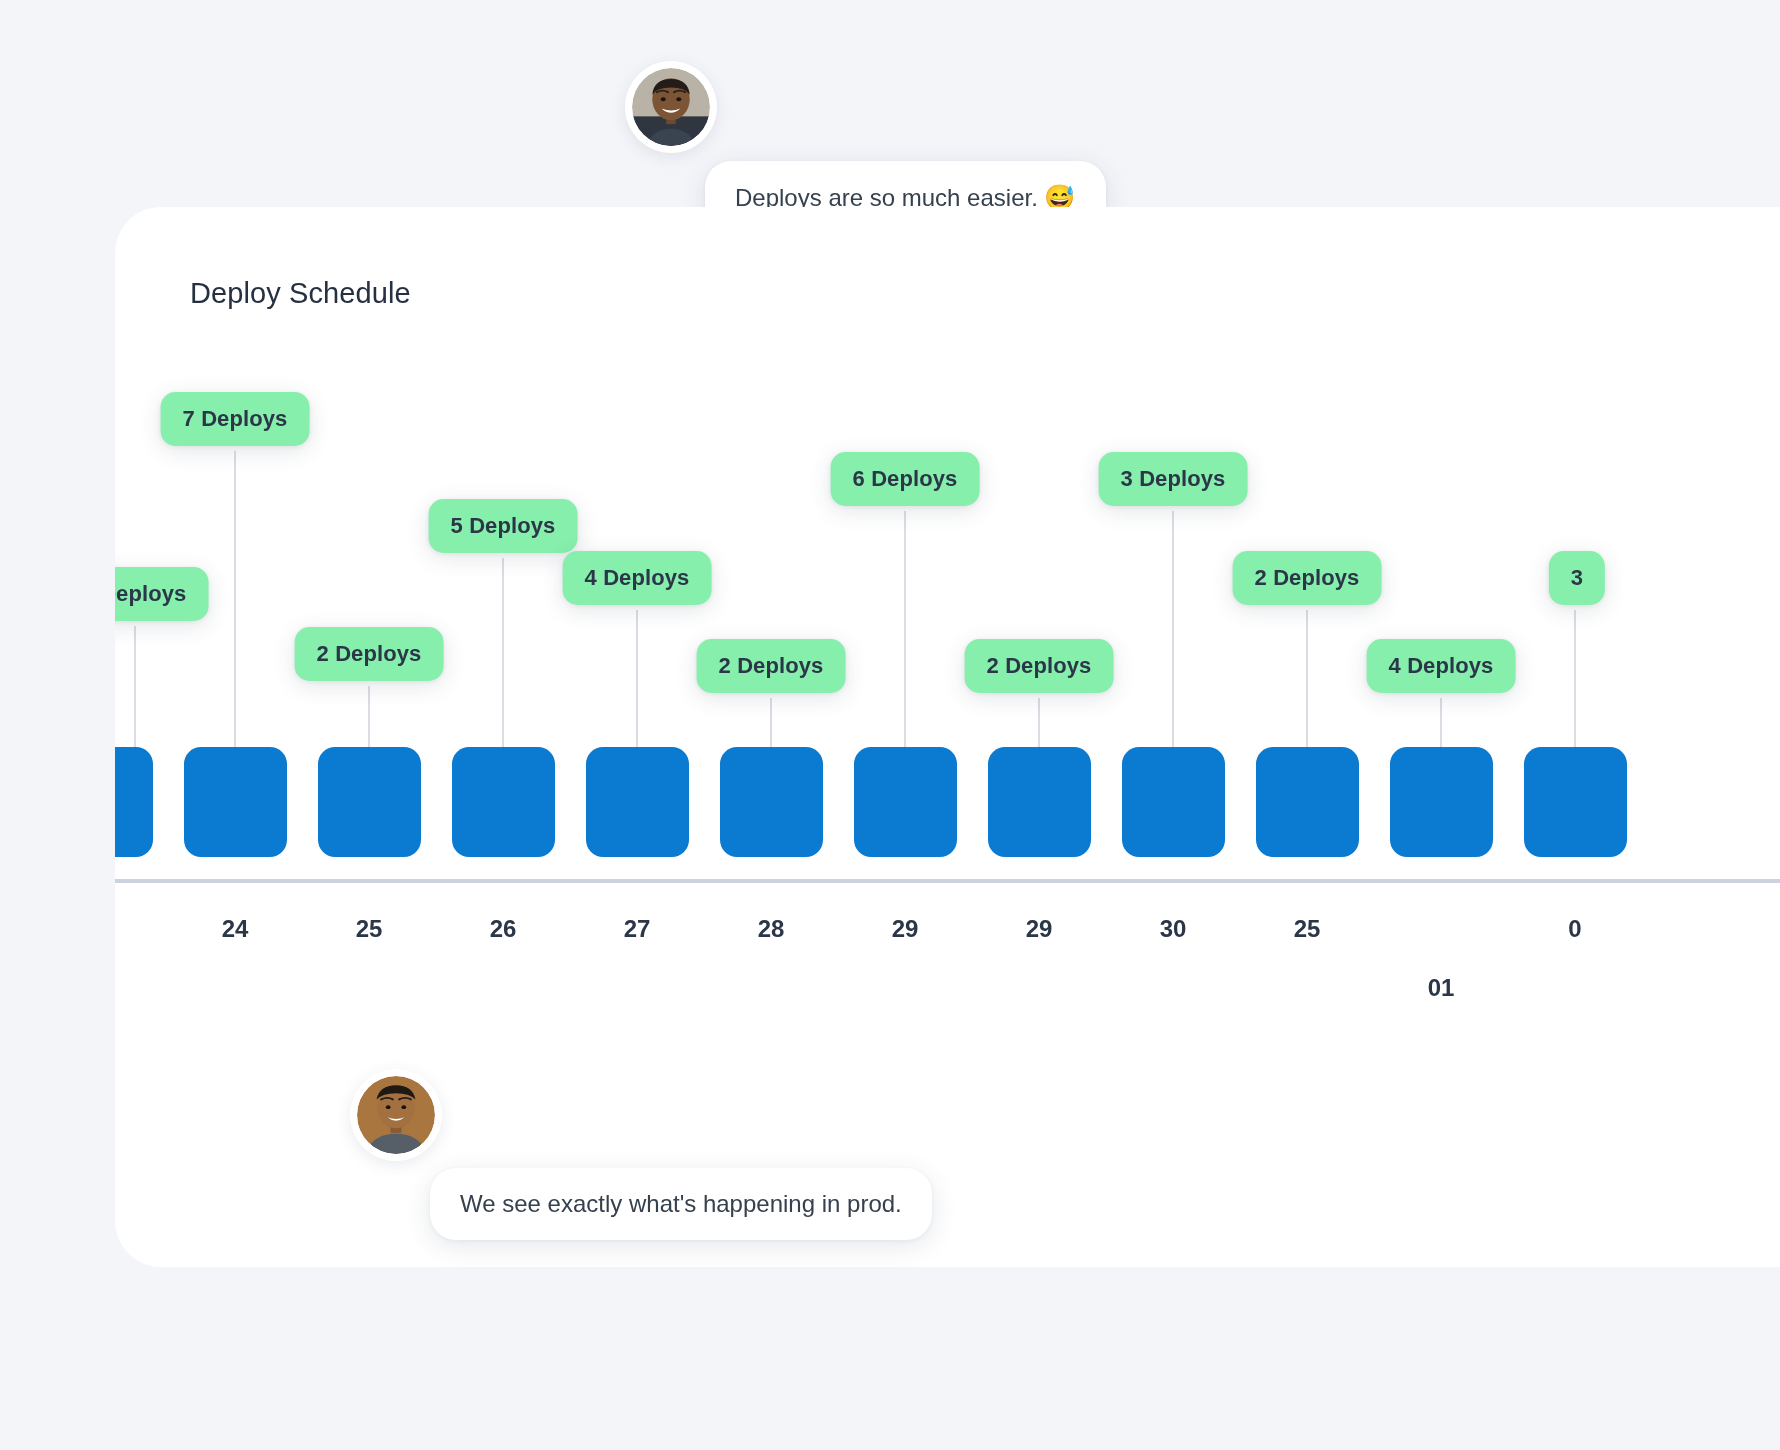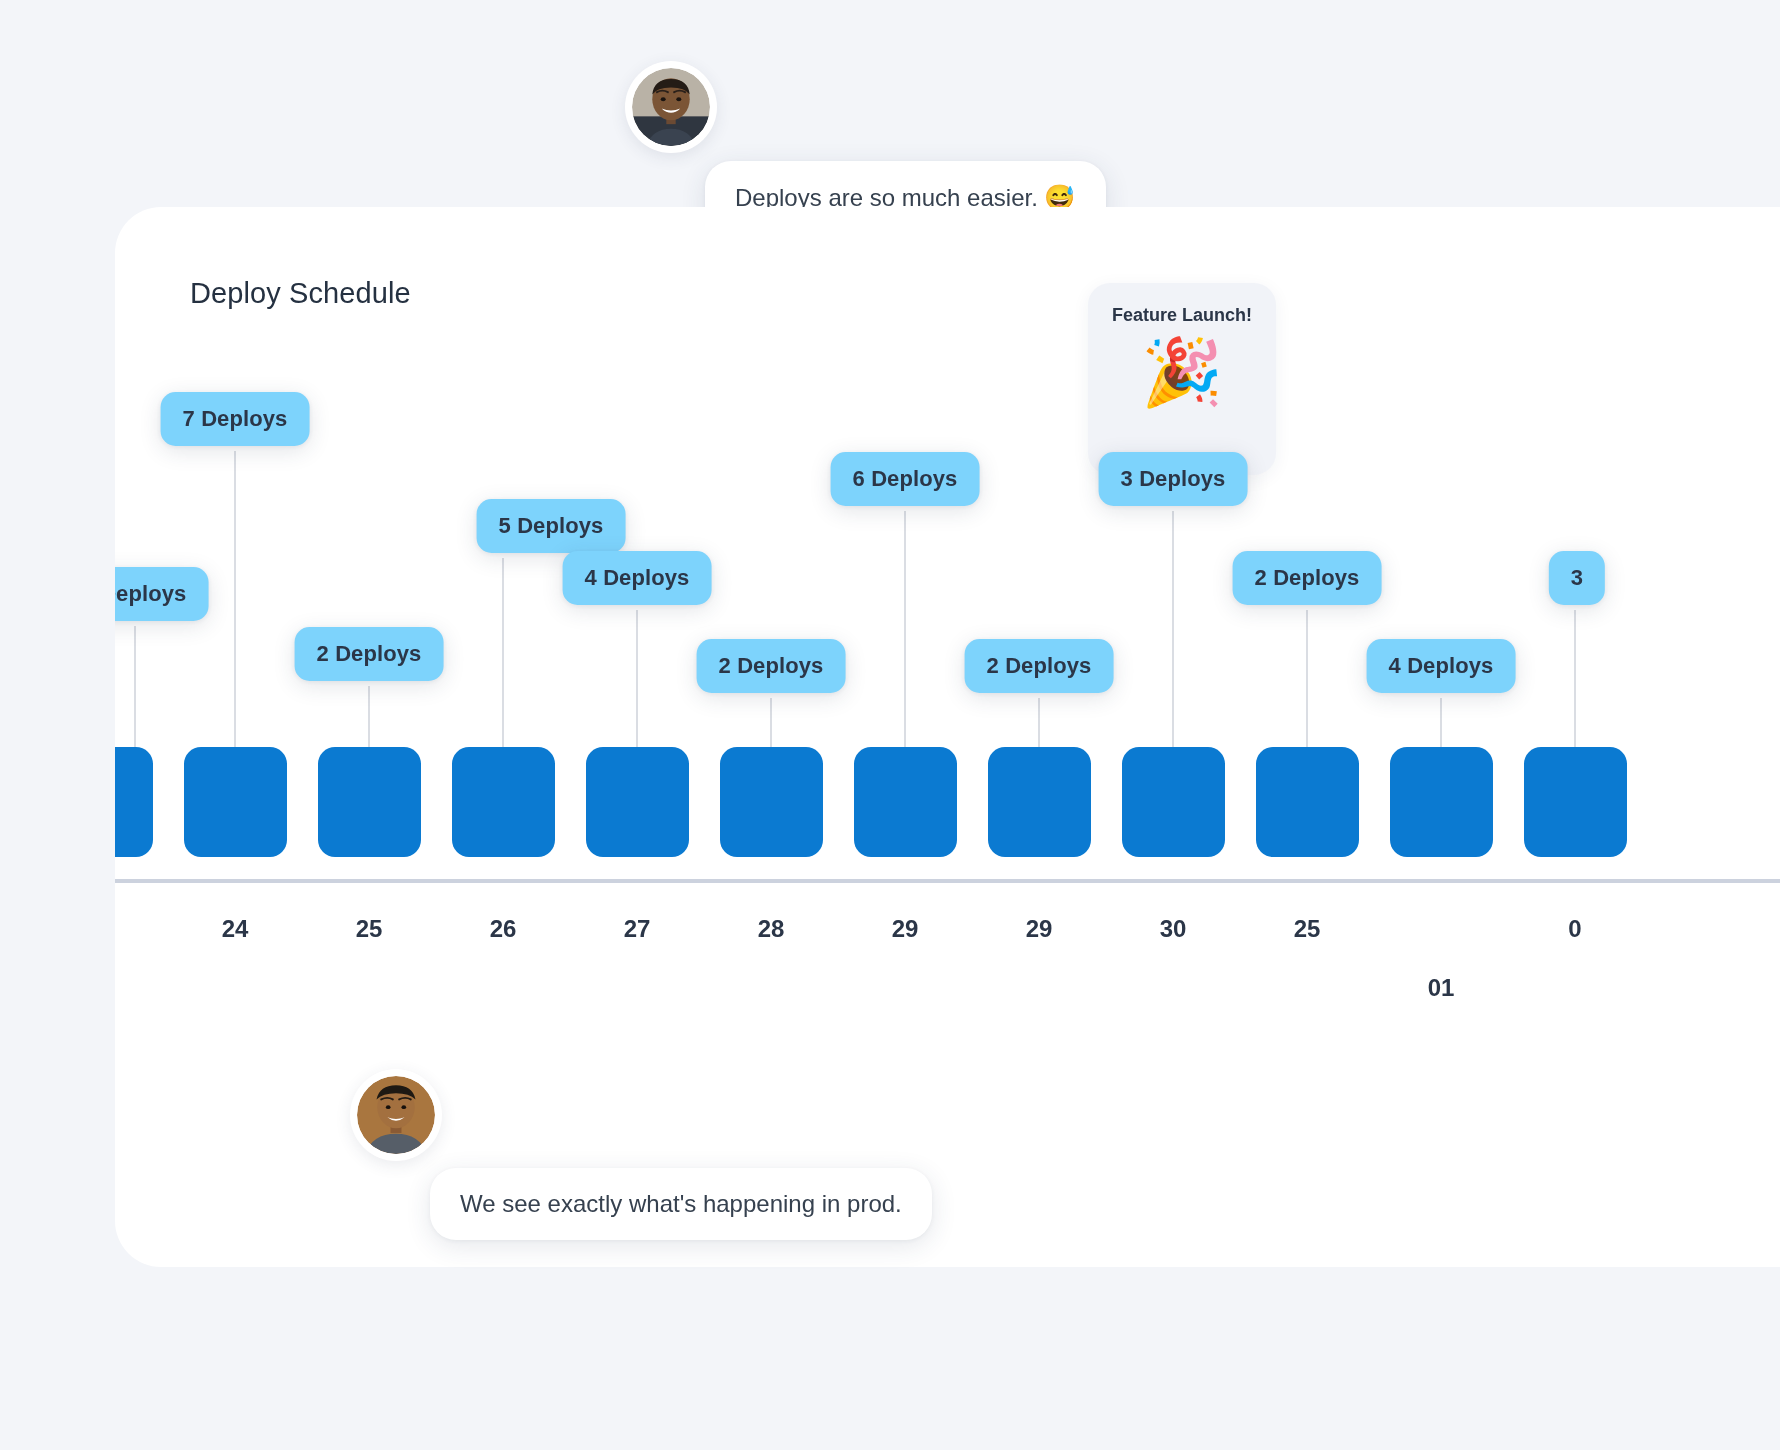--- a/index.html
+++ b/index.html
@@ -61,21 +61,21 @@
   }
 
   .stem {
     position: absolute;
     width: 2px;
     background: #dadde3;
   }
 
   .pill {
     position: absolute;
-    background: #7dd3fc;
+    background: #86efac;
     border-radius: 15px;
     padding: 14px 22px;
     font-size: 22px;
     font-weight: bold;
     color: #2b3648;
     white-space: nowrap;
     box-shadow: 0 5px 22px rgba(42,55,80,0.13), 0 1px 4px rgba(42,55,80,0.07);
     transform: translateX(-50%);
     letter-spacing: 0.1px;
   }
@@ -187,24 +187,20 @@
   <span>Deploys are so much easier.</span>
   <span class="emoji">😅</span>
 </div>
 
 <div id="card">
 
   <div id="page-title">Deploy Schedule</div>
 
   <div id="plot">
 
-    <div id="feature-card" style="left:973px; top:76px;">
-      <div class="fc-title">Feature Launch!</div>
-      <div class="fc-emoji">🎉</div>
-    </div>
 
     <div class="col">
       <div class="bar" style="left:-50px; top:540px; width:88px; height:110px;"></div>
       <div class="stem" style="left:19px; top:419px; height:121px;"></div>
       <div class="pill" style="left:19px; top:360px;">3 Deploys</div>
     </div>
 
     <div class="col">
       <div class="bar" style="left:69px; top:540px; width:103px; height:110px;"></div>
       <div class="stem" style="left:119px; top:244px; height:296px;"></div>
@@ -213,21 +209,21 @@
 
     <div class="col">
       <div class="bar" style="left:203px; top:540px; width:103px; height:110px;"></div>
       <div class="stem" style="left:253px; top:479px; height:61px;"></div>
       <div class="pill" style="left:254px; top:420px;">2 Deploys</div>
     </div>
 
     <div class="col">
       <div class="bar" style="left:337px; top:540px; width:103px; height:110px;"></div>
       <div class="stem" style="left:387px; top:351px; height:189px;"></div>
-      <div class="pill" style="left:388px; top:292px;margin-left:48px;">5 Deploys</div>
+      <div class="pill" style="left:388px; top:292px;">5 Deploys</div>
     </div>
 
     <div class="col">
       <div class="bar" style="left:471px; top:540px; width:103px; height:110px;"></div>
       <div class="stem" style="left:521px; top:403px; height:137px;"></div>
       <div class="pill" style="left:522px; top:344px;">4 Deploys</div>
     </div>
 
     <div class="col">
       <div class="bar" style="left:605px; top:540px; width:103px; height:110px;"></div>

